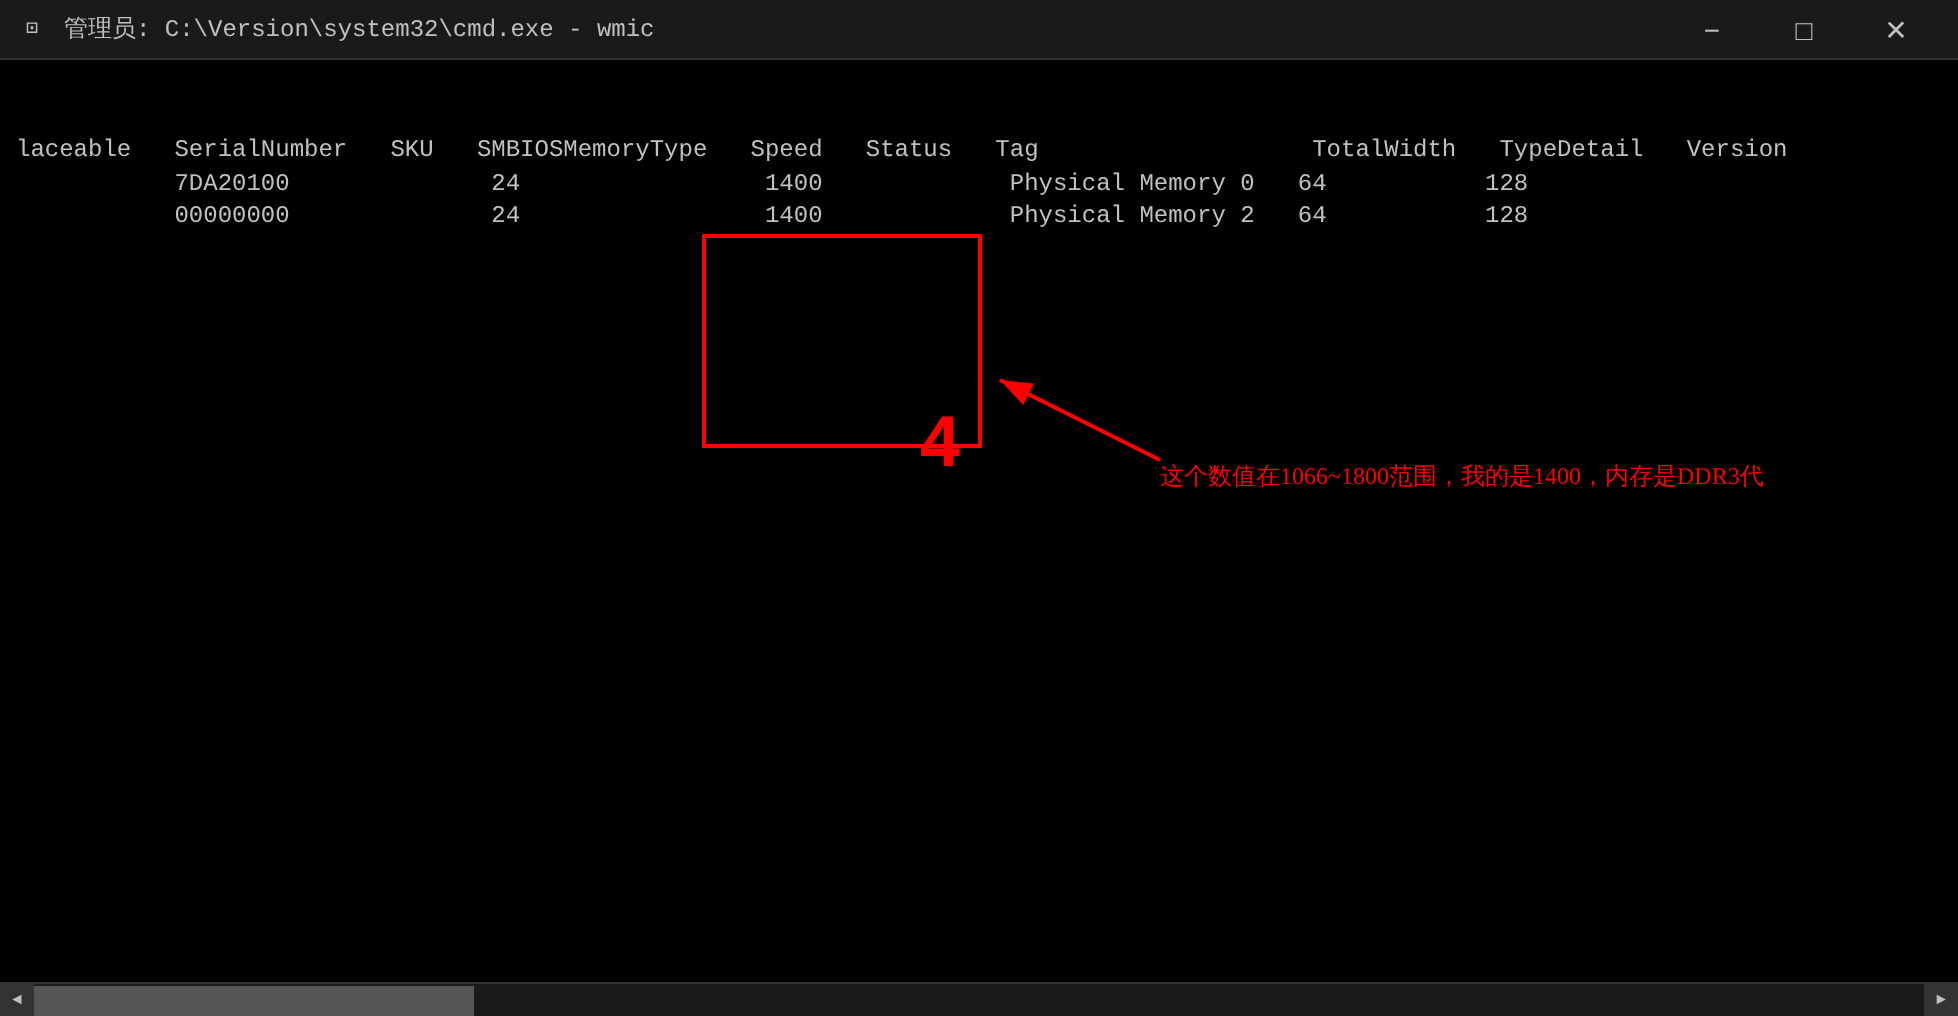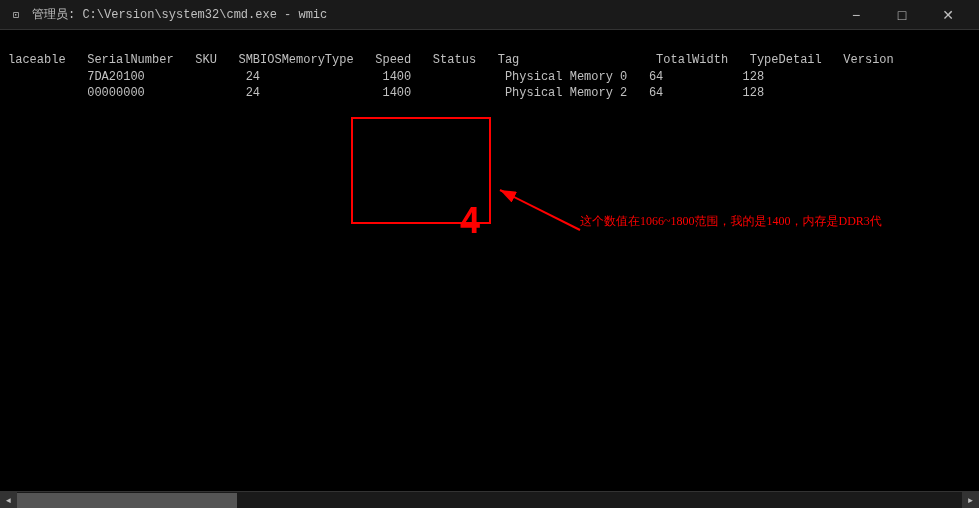--- a/index.html
+++ b/index.html
@@ -59,21 +59,21 @@
       color: #c0c0c0;
       cursor: pointer;
       font-size: 14px;
     }
 
     
     .console-body {
       width: 100%;
       height: calc(508px - 30px - 17px);
       background: #000;
-      padding: 5px 8px;
+      padding: 20px 8px;
       position: relative;
       overflow: hidden;
     }
 
     .console-text {
       color: #c0c0c0;
       font-size: 12px;
       line-height: 1.4;
       white-space: pre;
       font-family: 'Courier New', Courier, monospace;
@@ -106,21 +106,21 @@
     .arrow-svg {
       position: absolute;
       top: 150px;
       left: 480px;
       pointer-events: none;
     }
 
     
     .annotation-text {
       position: absolute;
-      top: 183px;
+      top: 200px;
       left: 580px;
       color: #ff0000;
       font-size: 12px;
       font-family: 'SimSun', serif;
       white-space: nowrap;
       pointer-events: none;
     }
 
     
     .scrollbar-container {

